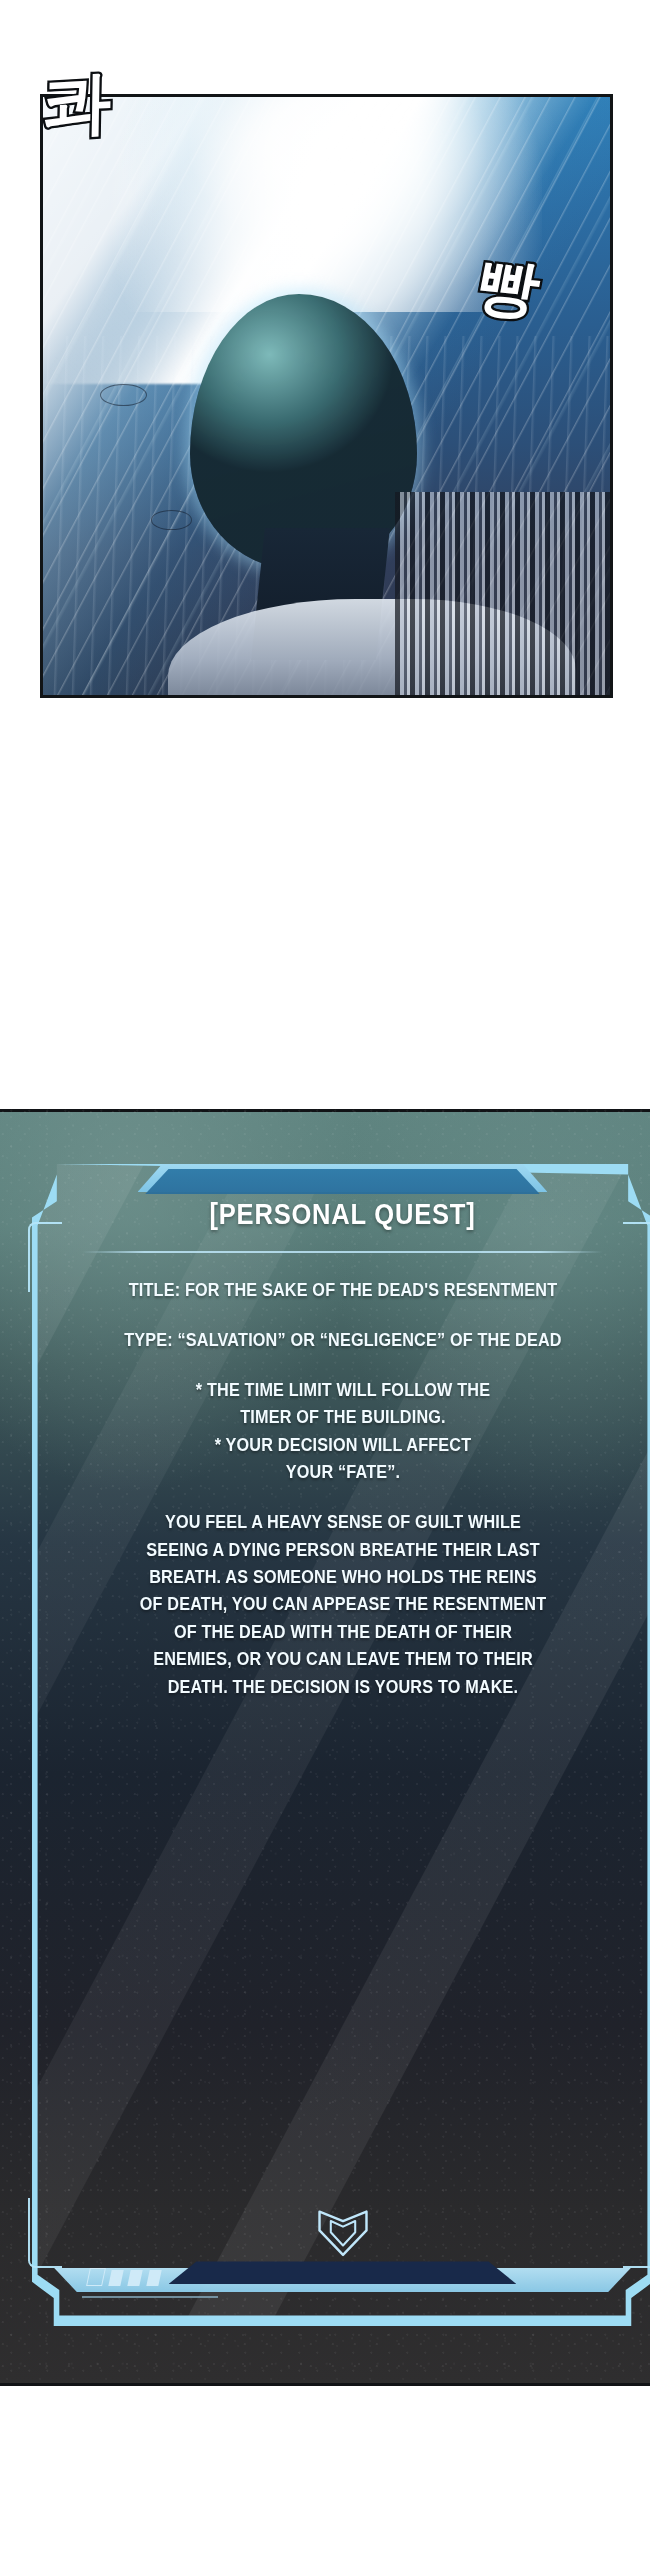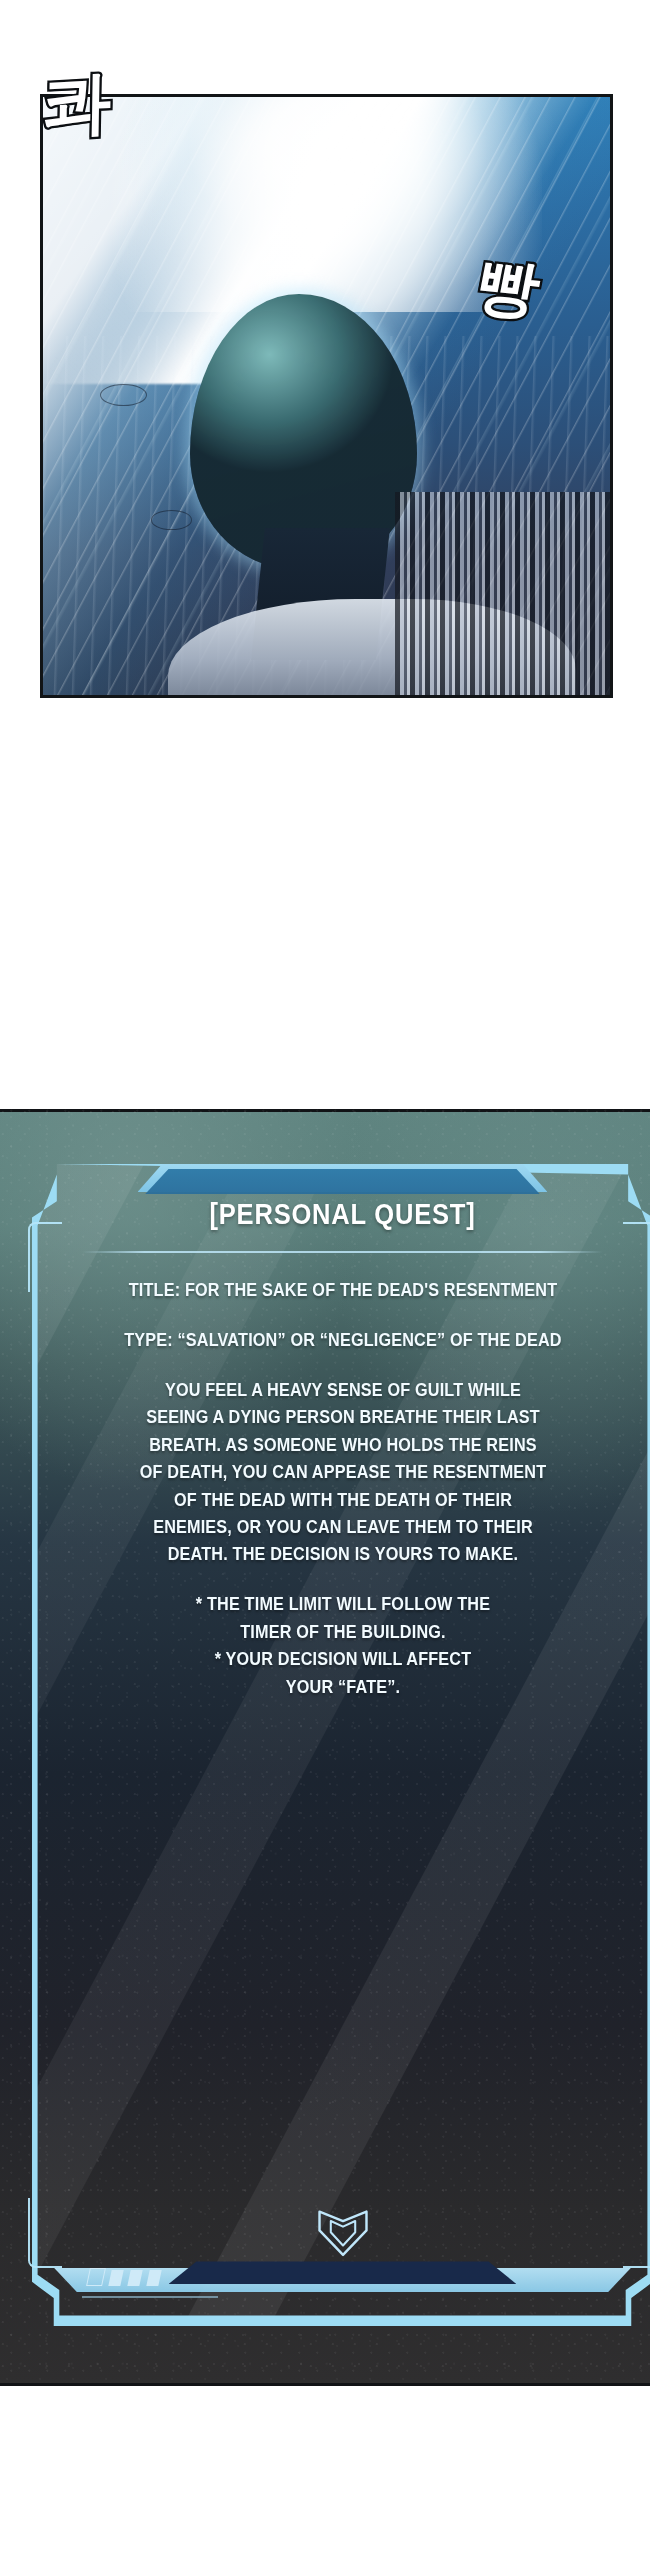--- a/index.html
+++ b/index.html
@@ -351,34 +351,34 @@
       <div class="blk">
         <div class="line">TITLE: FOR THE SAKE OF THE DEAD'S RESENTMENT</div>
       </div>
 
       <div class="blk">
         <div class="line">TYPE: “SALVATION” OR “NEGLIGENCE” OF THE DEAD</div>
       </div>
 
 
       <div class="blk para">
+        <div class="line">* THE TIME LIMIT WILL FOLLOW THE</div>
+        <div class="line">TIMER OF THE BUILDING.</div>
+        <div class="line">* YOUR DECISION WILL AFFECT</div>
+        <div class="line">YOUR “FATE”.</div>
+      </div>
+
+      <div class="blk para">
         <div class="line">YOU FEEL A HEAVY SENSE OF GUILT WHILE</div>
         <div class="line">SEEING A DYING PERSON BREATHE THEIR LAST</div>
         <div class="line">BREATH. AS SOMEONE WHO HOLDS THE REINS</div>
         <div class="line">OF DEATH, YOU CAN APPEASE THE RESENTMENT</div>
         <div class="line">OF THE DEAD WITH THE DEATH OF THEIR</div>
         <div class="line">ENEMIES, OR YOU CAN LEAVE THEM TO THEIR</div>
         <div class="line">DEATH. THE DECISION IS YOURS TO MAKE.</div>
-      </div>
-
-      <div class="blk para">
-        <div class="line">* THE TIME LIMIT WILL FOLLOW THE</div>
-        <div class="line">TIMER OF THE BUILDING.</div>
-        <div class="line">* YOUR DECISION WILL AFFECT</div>
-        <div class="line">YOUR “FATE”.</div>
       </div>
 
     </div>
 
     <div id="quest-footer">
       <span class="emblem">
         <svg width="62" height="62" viewBox="0 0 66 66" aria-hidden="true">
           <path d="M8 6 L33 16 L58 6 L58 26 L33 52 L8 26 Z" fill="none" stroke="#bfe6fa" stroke-width="2.6" stroke-linejoin="round"></path>
           <path d="M20 16 L33 22 L46 16 L46 28 L33 42 L20 28 Z" fill="none" stroke="#bfe6fa" stroke-width="2.2" stroke-linejoin="round"></path>
         </svg>

